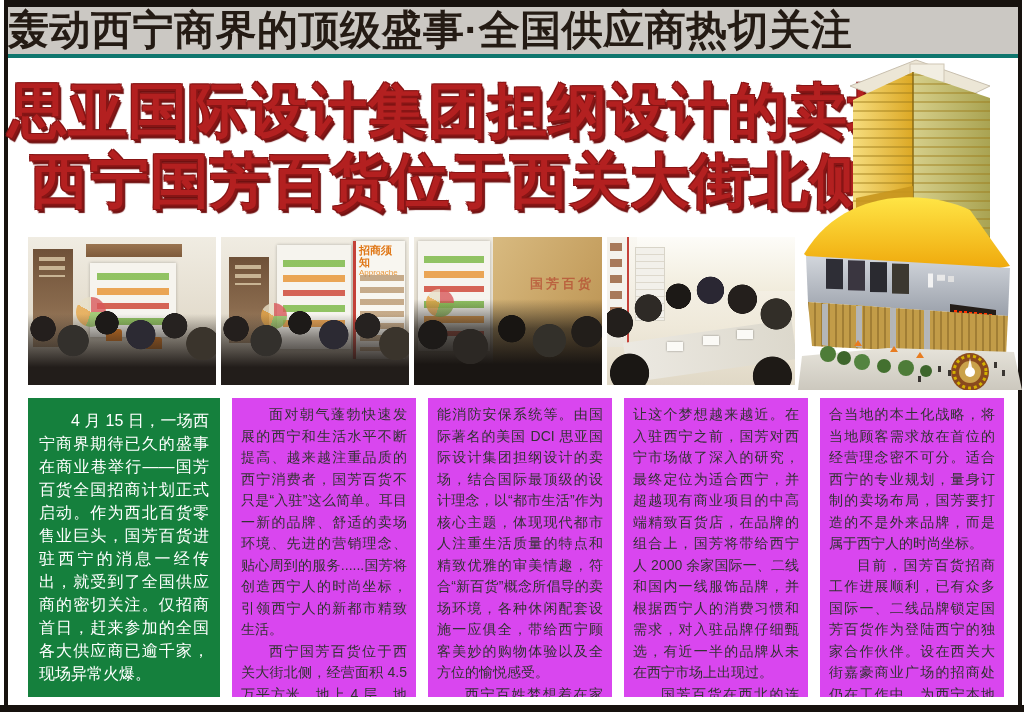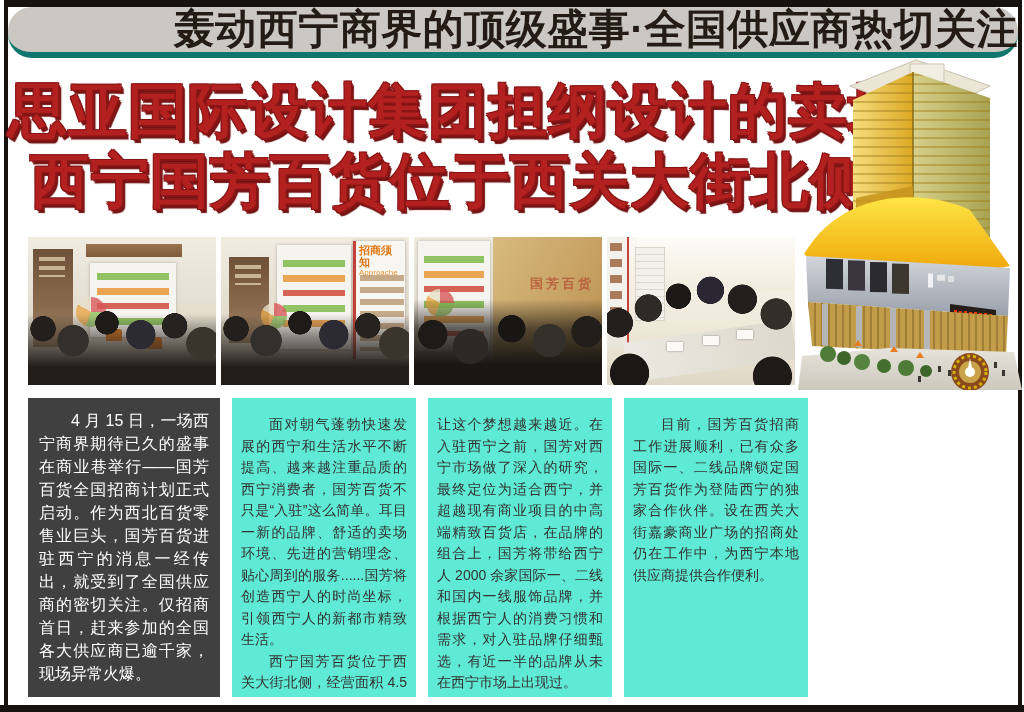--- a/index.html
+++ b/index.html
@@ -11,22 +11,22 @@
   }
   
   .frame-top    { position:absolute; left:4px;    top:0;     width:1016px; height:7px;  background:#17120e; }
   .frame-bottom { position:absolute; left:0;      top:705px; width:1024px; height:7px;  background:#17120e; }
   .frame-left   { position:absolute; left:4px;    top:0;     width:4px;    height:712px; background:#17120e; }
   .frame-right  { position:absolute; left:1018px; top:0;     width:4px;    height:712px; background:#17120e; }
 
   
   .banner {
     position:absolute; left:8px; top:7px; width:1010px; height:51px;
-    background:#cbc8c3; border-bottom:6px solid #0f766e;
-    display:flex; align-items:center; justify-content:flex-end;border-radius:24px;
+    background:#cbc8c3; border-bottom:4px solid #0f766e;
+    display:flex; align-items:center; justify-content:flex-start;
   }
   .banner-text {
     font-size:41px; font-weight:bold; color:#241b14; letter-spacing:0.5px;
     line-height:1; white-space:nowrap;
   }
 
   
   .headline {
     position:absolute; left:8px; top:76px; width:884px; text-align:center;
     font-weight:bold; color:#b32020;
@@ -93,25 +93,25 @@
       background:repeating-linear-gradient(180deg,#a8795a 0 8px, transparent 8px 16px); }
   .p-table { position:absolute; left:18px; bottom:14px; width:170px; height:40px;
       background:linear-gradient(90deg,#ece9e2,#dcd8cc); transform:rotate(-8deg); }
   .p-paper { position:absolute; width:16px; height:9px; background:#fbfaf6; box-shadow:0 0 2px rgba(0,0,0,.4); }
 
   
   .building { position:absolute; left:798px; top:58px; width:224px; height:332px; }
 
   
   .article { position:absolute; left:28px; top:398px; display:flex; gap:12px; }
-  .col { width:184px; height:299px; background:#5eead4; padding:16px 9px;
+  .col { width:184px; height:299px; background:#d946ef; padding:6px 9px;
          font-size:14px; line-height:21.5px; color:#333333; text-align:justify; overflow:hidden; }
   .col p { margin:0; }
   .col p.ind { text-indent:2em; }
-  .col.lead { width:192px; background:#404040; color:#ffffff; font-size:16px;
+  .col.lead { width:192px; background:#15803d; color:#ffffff; font-size:16px;
               line-height:23px; padding:11px 11px; }
 </style>
 </head>
 <body>
 
 <div class="page">
 
   <div class="frame-top"></div>
   <div class="frame-left"></div>
   <div class="frame-right"></div>
@@ -301,25 +301,30 @@
 
     <div class="col lead">
       <p class="ind">4 月 15 日，一场西宁商界期待已久的盛事在商业巷举行——国芳百货全国招商计划正式启动。作为西北百货零售业巨头，国芳百货进驻西宁的消息一经传出，就受到了全国供应商的密切关注。仅招商首日，赶来参加的全国各大供应商已逾千家，现场异常火爆。</p>
     </div>
 
     <div class="col">
       <p class="ind">面对朝气蓬勃快速发展的西宁和生活水平不断提高、越来越注重品质的西宁消费者，国芳百货不只是“入驻”这么简单。耳目一新的品牌、舒适的卖场环境、先进的营销理念、贴心周到的服务......国芳将创造西宁人的时尚坐标，引领西宁人的新都市精致生活。</p>
       <p class="ind">西宁国芳百货位于西关大街北侧，经营面积 4.5 万平方米，地上 4 层，地下 1 层，配备先进的中央空调系统和全智</p>
     </div>
 
+    <div class="col">
+      <p>能消防安保系统等。由国际著名的美国 DCI 思亚国际设计集团担纲设计的卖场，结合国际最顶级的设计理念，以“都市生活”作为核心主题，体现现代都市人注重生活质量的特点和精致优雅的审美情趣，符合“新百货”概念所倡导的卖场环境，各种休闲配套设施一应俱全，带给西宁顾客美妙的购物体验以及全方位的愉悦感受。</p>
+      <p class="ind">西宁百姓梦想着在家门口就能买到国际一线品牌，国芳</p>
+    </div>
 
     <div class="col">
       <p>让这个梦想越来越近。在入驻西宁之前，国芳对西宁市场做了深入的研究，最终定位为适合西宁，并超越现有商业项目的中高端精致百货店，在品牌的组合上，国芳将带给西宁人 2000 余家国际一、二线和国内一线服饰品牌，并根据西宁人的消费习惯和需求，对入驻品牌仔细甄选，有近一半的品牌从未在西宁市场上出现过。</p>
       <p class="ind">国芳百货在西北的连锁扩张战略的成功，与其坚持走适</p>
     </div>
 
     <div class="col">
+      <p>合当地的本土化战略，将当地顾客需求放在首位的经营理念密不可分。适合西宁的专业规划，量身订制的卖场布局，国芳要打造的不是外来品牌，而是属于西宁人的时尚坐标。</p>
       <p class="ind">目前，国芳百货招商工作进展顺利，已有众多国际一、二线品牌锁定国芳百货作为登陆西宁的独家合作伙伴。设在西关大街嘉豪商业广场的招商处仍在工作中，为西宁本地供应商提供合作便利。</p>
     </div>
   </div>
 
   <div class="frame-bottom"></div>
 </div>
 
 </body></html>

